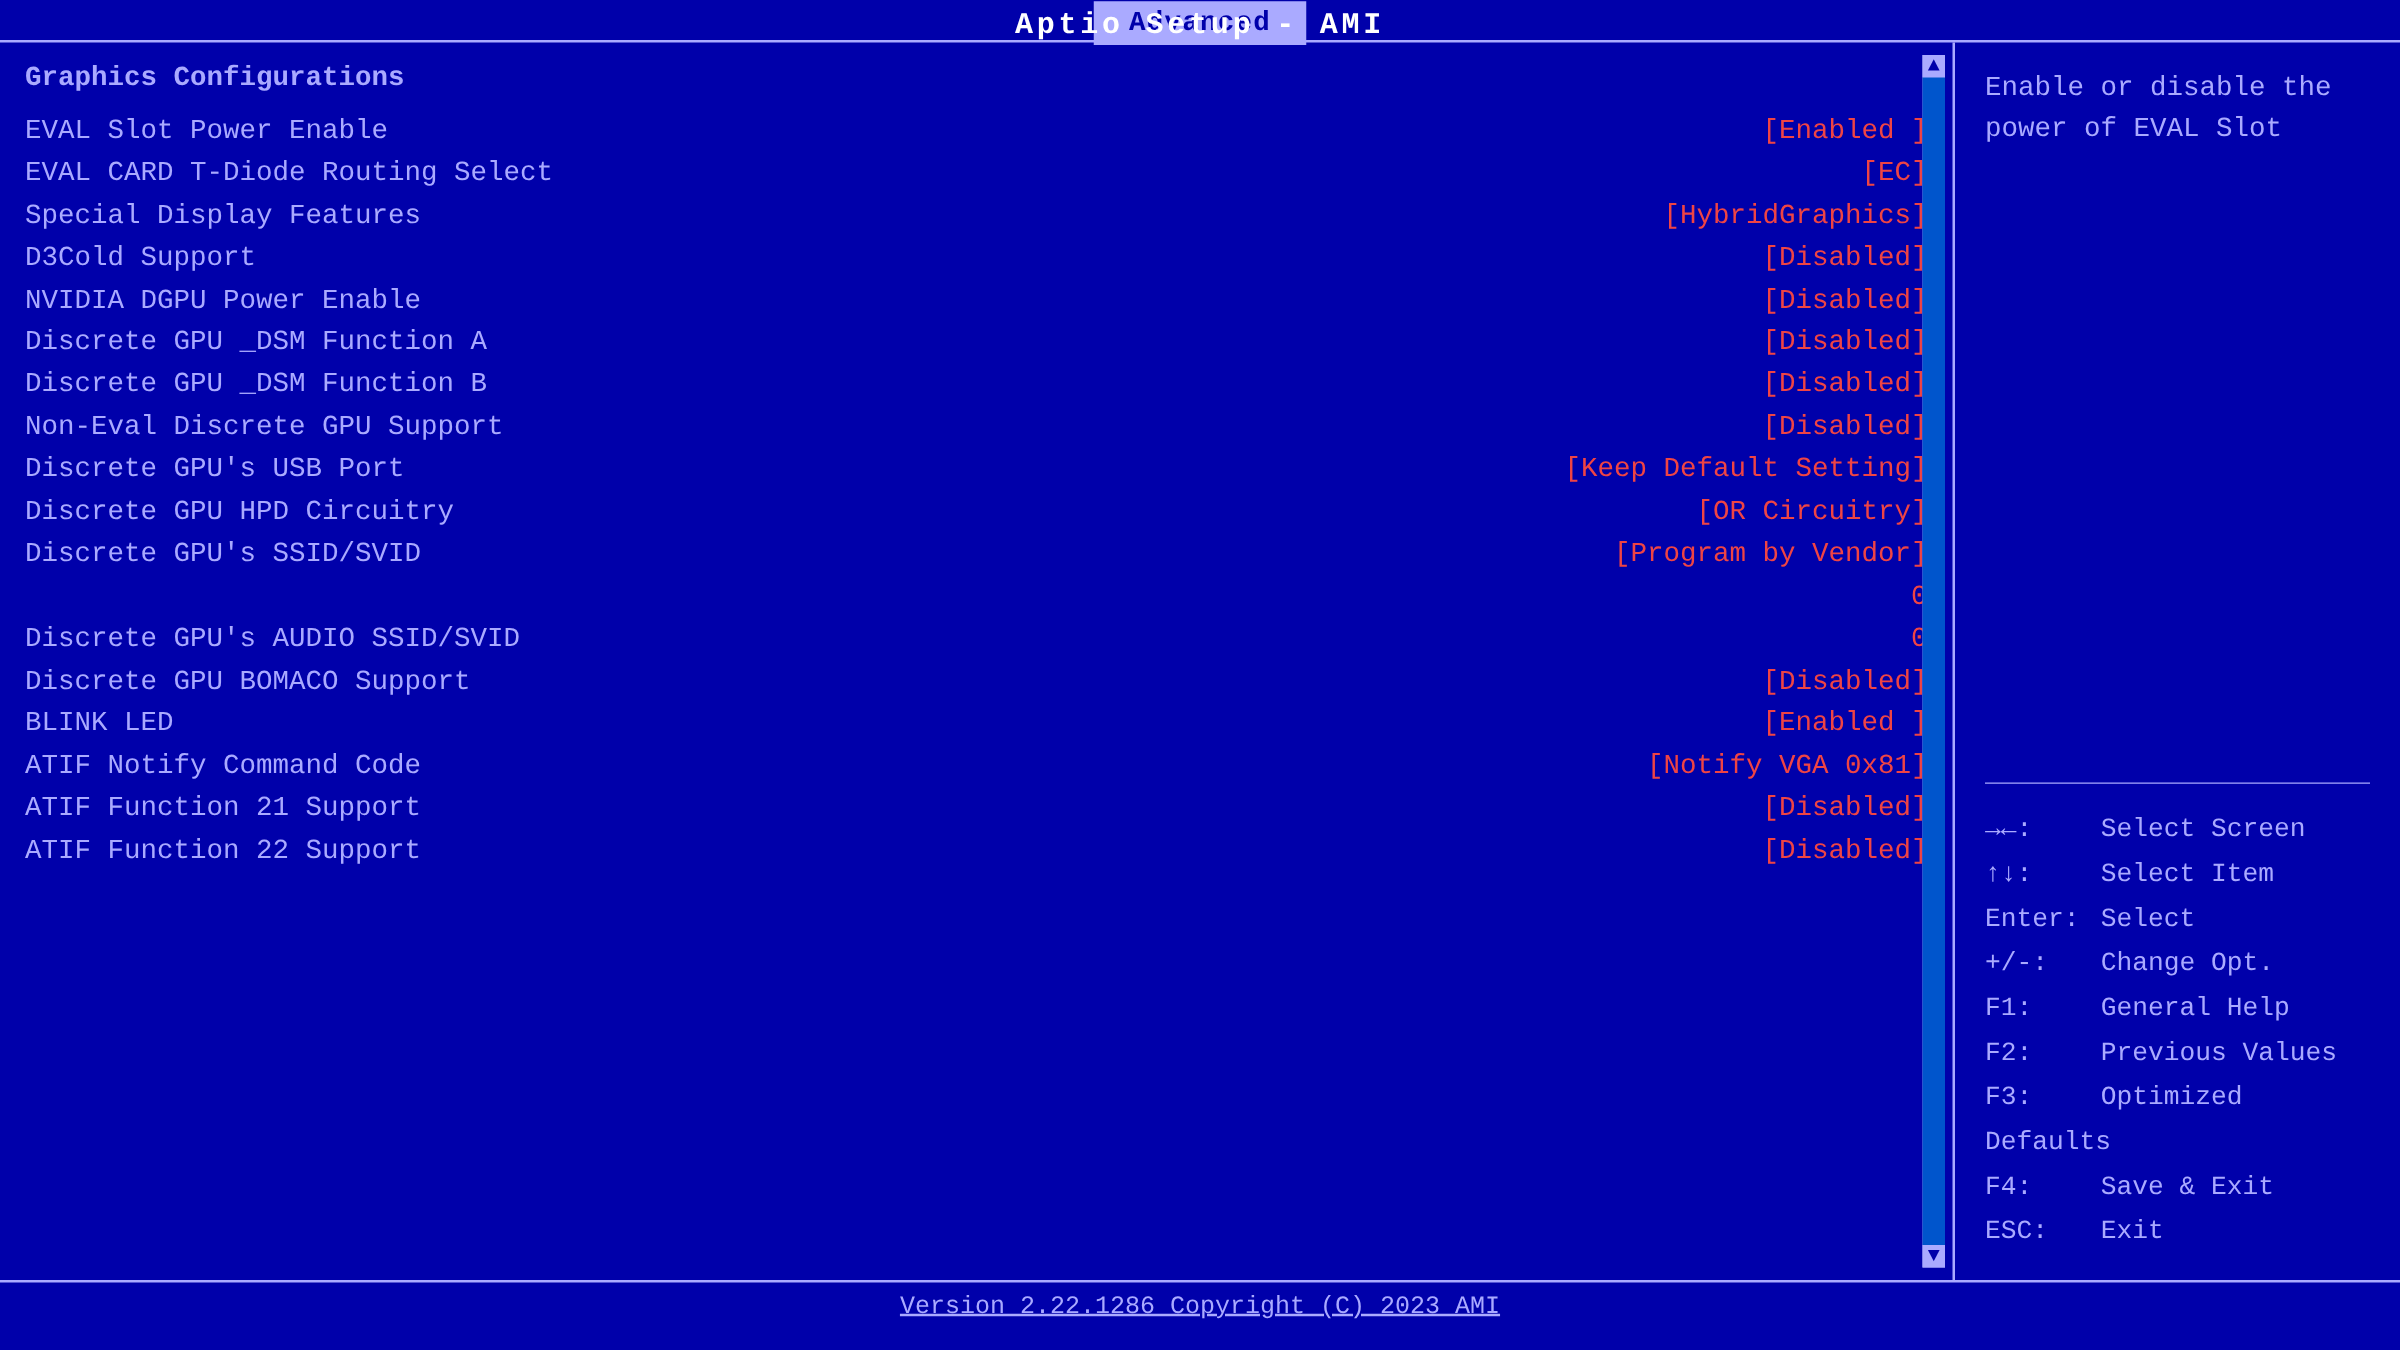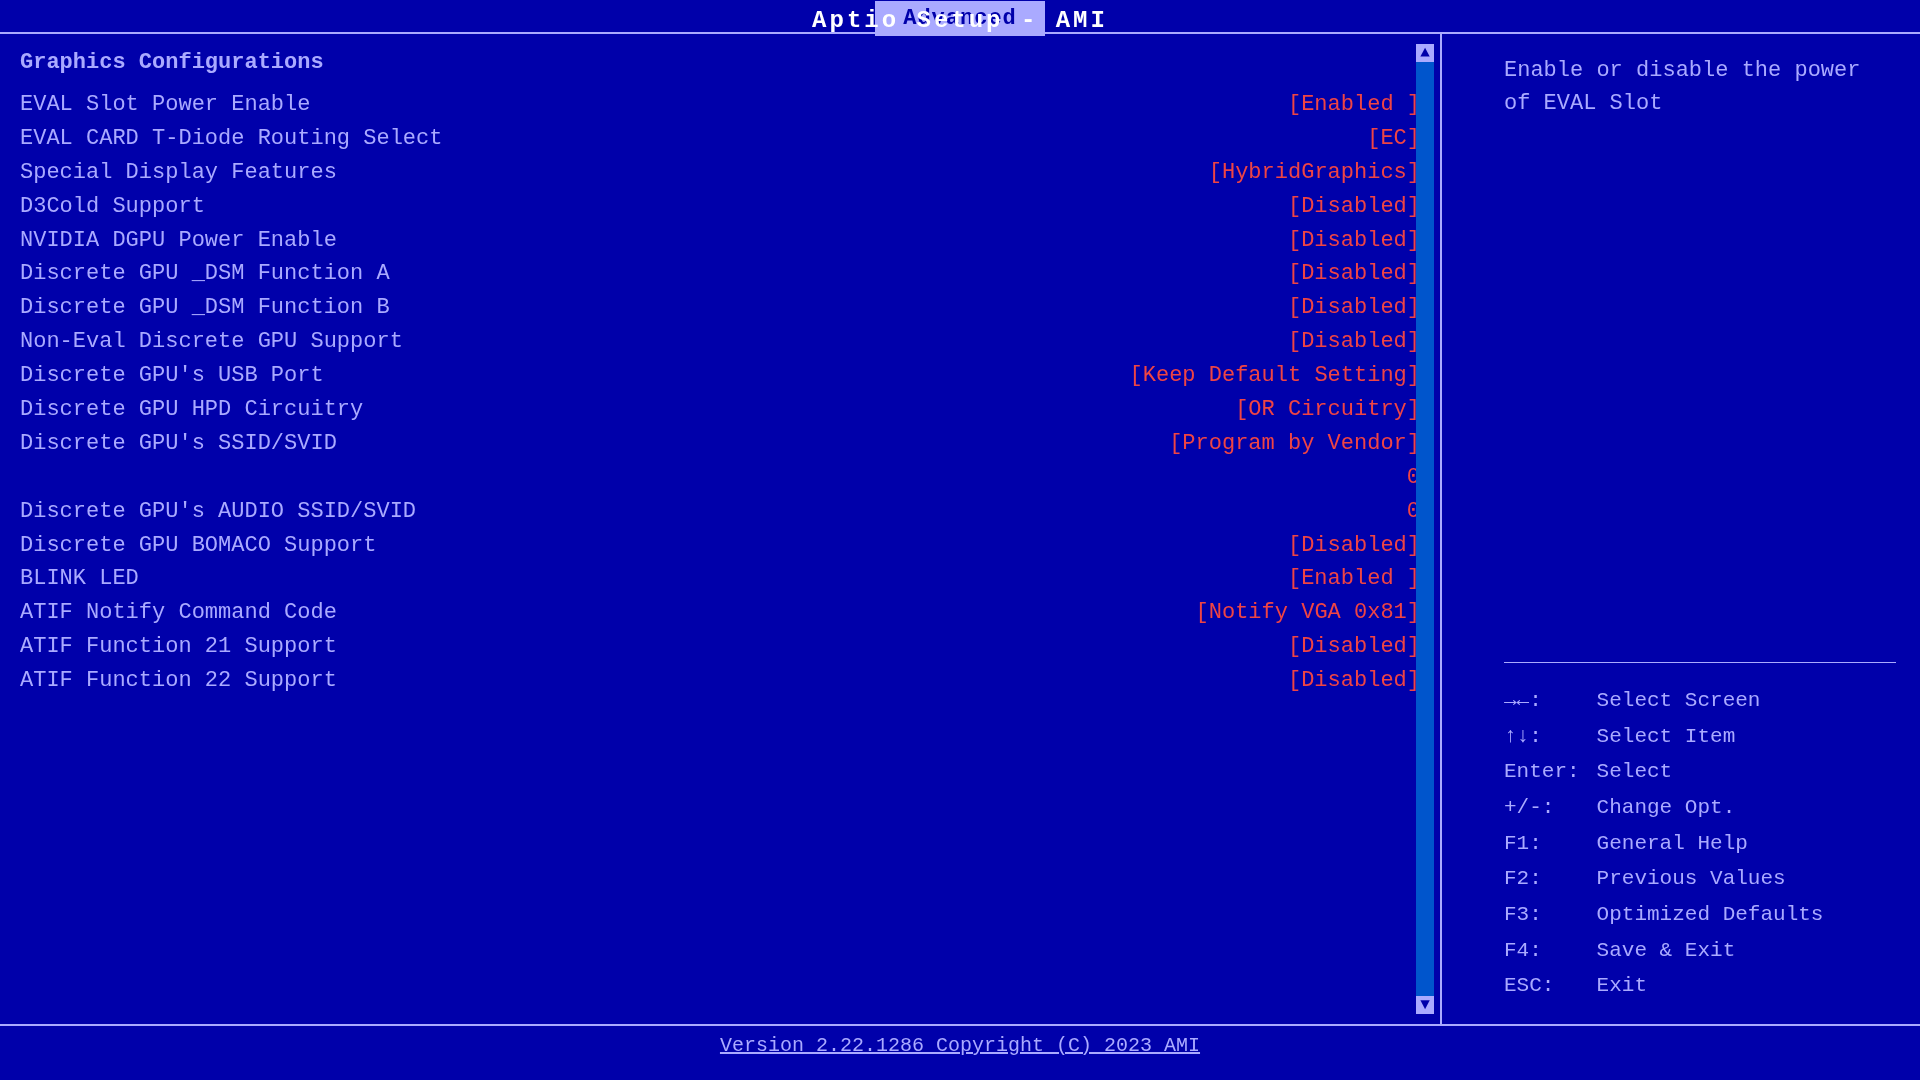--- a/index.html
+++ b/index.html
@@ -8,31 +8,30 @@
       height: 1080px;
       background-color: #0000aa;
       font-family: 'Courier New', Courier, monospace;
       font-size: 22px;
       color: #aaaaff;
       overflow: hidden;
     }
     .main-container {
       display: flex;
       height: calc(1080px - 50px - 40px);
-      gap: 38px;
     }
     .left-panel {
       flex: 1;
       border-right: 2px solid #aaaaff;
       padding: 16px 20px;
       overflow: hidden;
       position: relative;
     }
     .right-panel {
-      width: 440px;
+      width: 356px;
       padding: 20px 24px;
       display: flex;
       flex-direction: column;
     }
     .section-title {
       font-size: 22px;
       color: #aaaaff;
       margin-bottom: 14px;
       font-weight: bold;
     }

